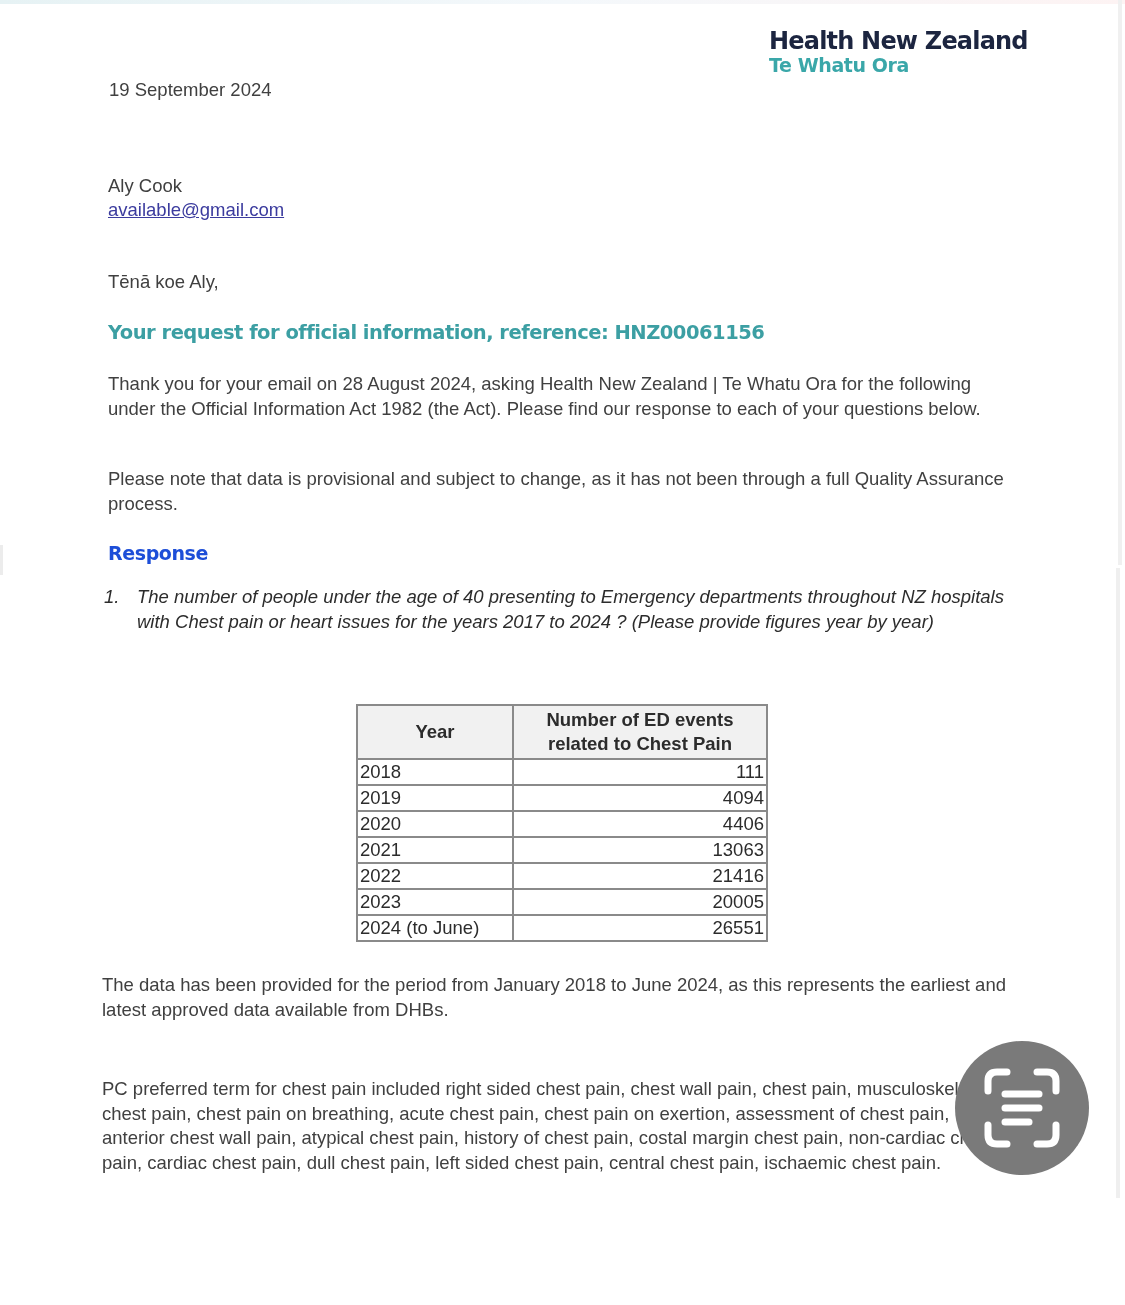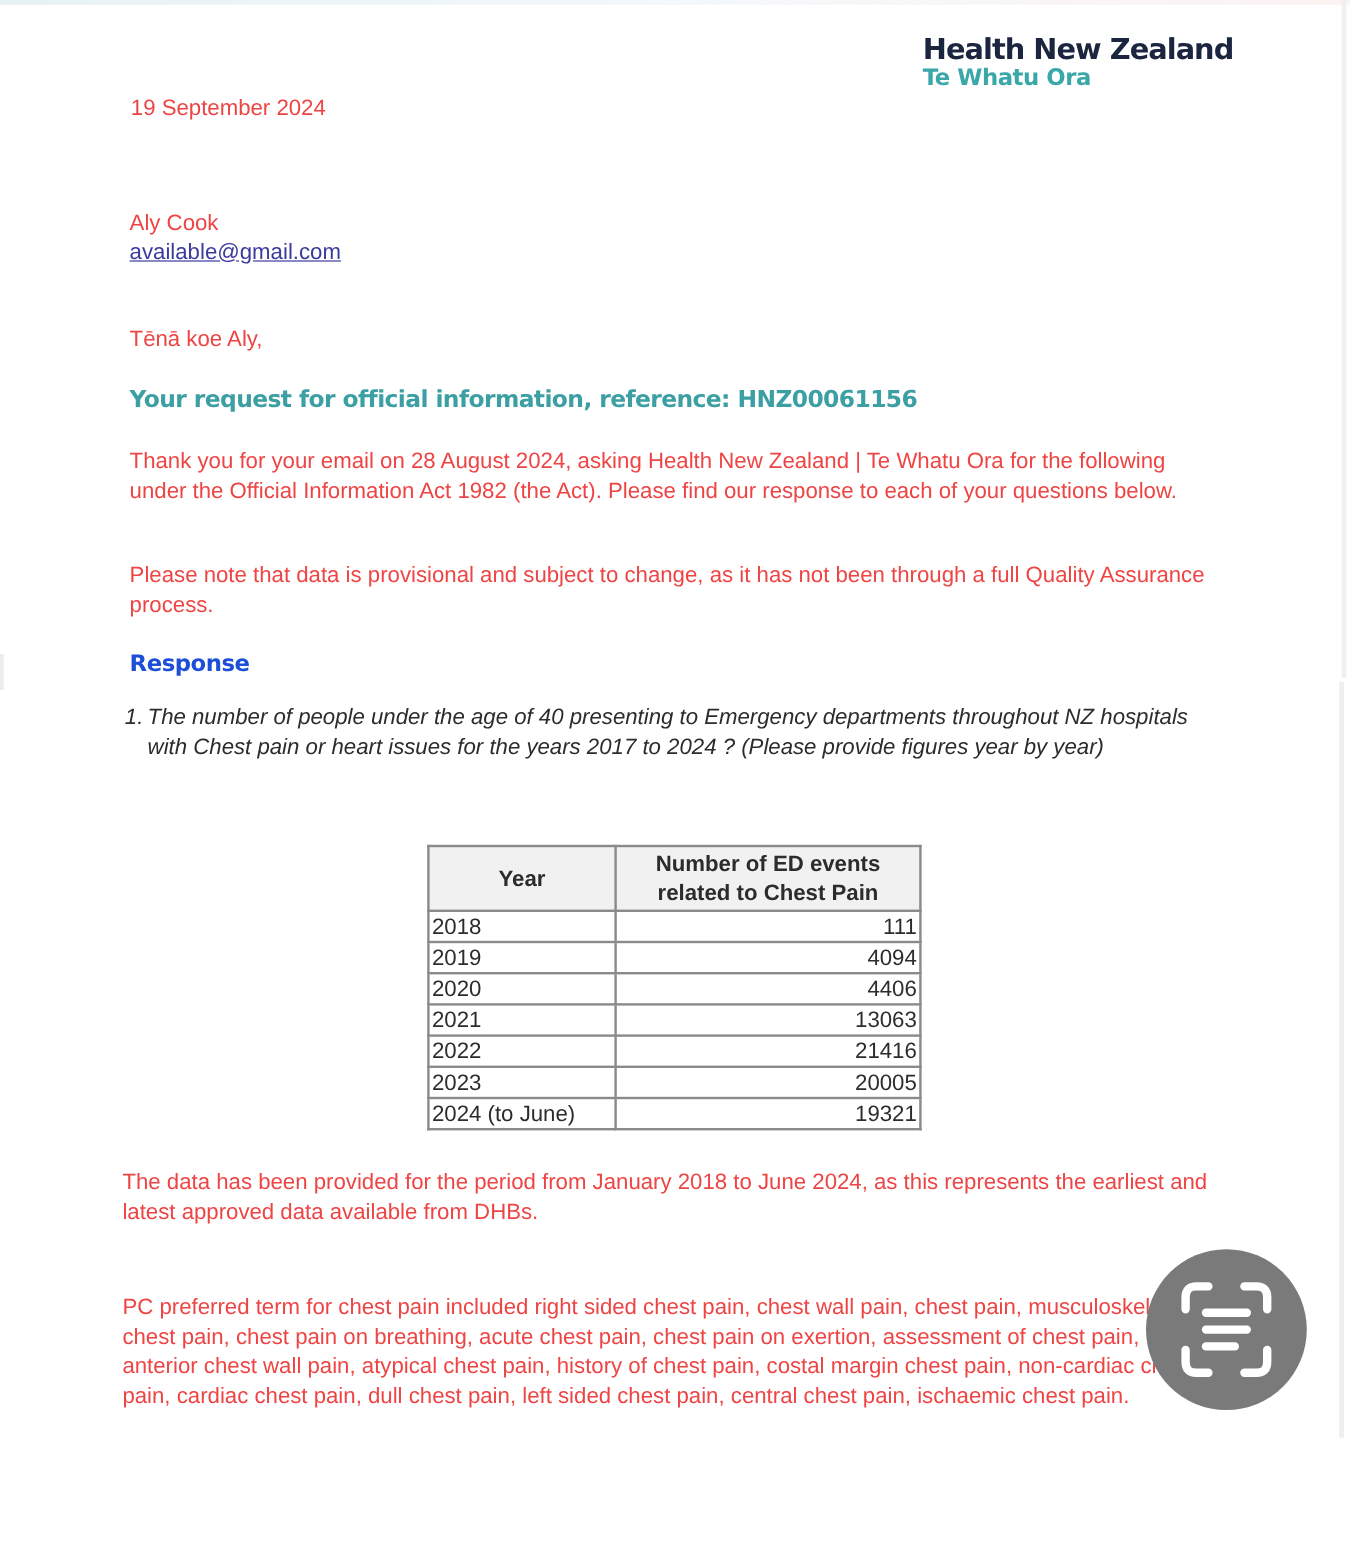--- a/index.html
+++ b/index.html
@@ -45,21 +45,21 @@
       font-weight: bold;
       font-size: 19px;
       letter-spacing: -0.4px;
       color: #3aa7a9;
       line-height: 20px;
     }
     .txt {
       position: absolute;
       font-size: 18.5px;
       line-height: 24.5px;
-      color: #ef4444;
+      color: #404040;
     }
     .date { left: 109px; top: 78px; }
     .recipient-name { left: 108px; top: 174px; }
     .recipient-email {
       left: 108px; top: 198px;
       color: #3b3b9e;
       text-decoration: underline;
     }
     .greeting { left: 108px; top: 270px; }
     .subject {
@@ -82,21 +82,21 @@
       color: #1d4ed8;
     }
     .question {
       position: absolute; left: 104px; top: 585px; width: 900px;
       font-style: italic;
       font-size: 18.5px;
       line-height: 24.5px;
       color: #2c2c2c;
     }
     .question .num { position: absolute; left: 0; top: 0; }
-    .question .qtext { margin-left: 19px; display: block; font-style: italic; }
+    .question .qtext { margin-left: 33px; display: block; font-style: italic; }
     table.data-table {
       position: absolute; left: 356px; top: 704px;
       border-collapse: collapse;
       font-size: 18.5px;
       color: #2c2c2c;
     }
     table.data-table th, table.data-table td {
       border: 2px solid #8a8a8a;
       padding: 0 2px;
     }
@@ -183,21 +183,21 @@
     <tr>
       <td class="year">2022</td>
       <td class="count">21416</td>
     </tr>
     <tr>
       <td class="year">2023</td>
       <td class="count">20005</td>
     </tr>
     <tr>
       <td class="year">2024 (to June)</td>
-      <td class="count">19321</td>
+      <td class="count">26551</td>
     </tr>
   </tbody>
 </table>
 
 <div class="txt para3">The data has been provided for the period from January 2018 to June 2024, as this represents the earliest and latest approved data available from DHBs.</div>
 <div class="txt para4">PC preferred term for chest pain included right sided chest pain, chest wall pain, chest pain, musculoskeletal chest pain, chest pain on breathing, acute chest pain, chest pain on exertion, assessment of chest pain, anterior chest wall pain, atypical chest pain, history of chest pain, costal margin chest pain, non-cardiac chest pain, cardiac chest pain, dull chest pain, left sided chest pain, central chest pain, ischaemic chest pain.</div>
 
 <div class="scan-button">
   <svg width="134" height="134" viewBox="0 0 134 134">
     <g fill="none" stroke="#ffffff" stroke-width="7" stroke-linecap="round" stroke-linejoin="round">

